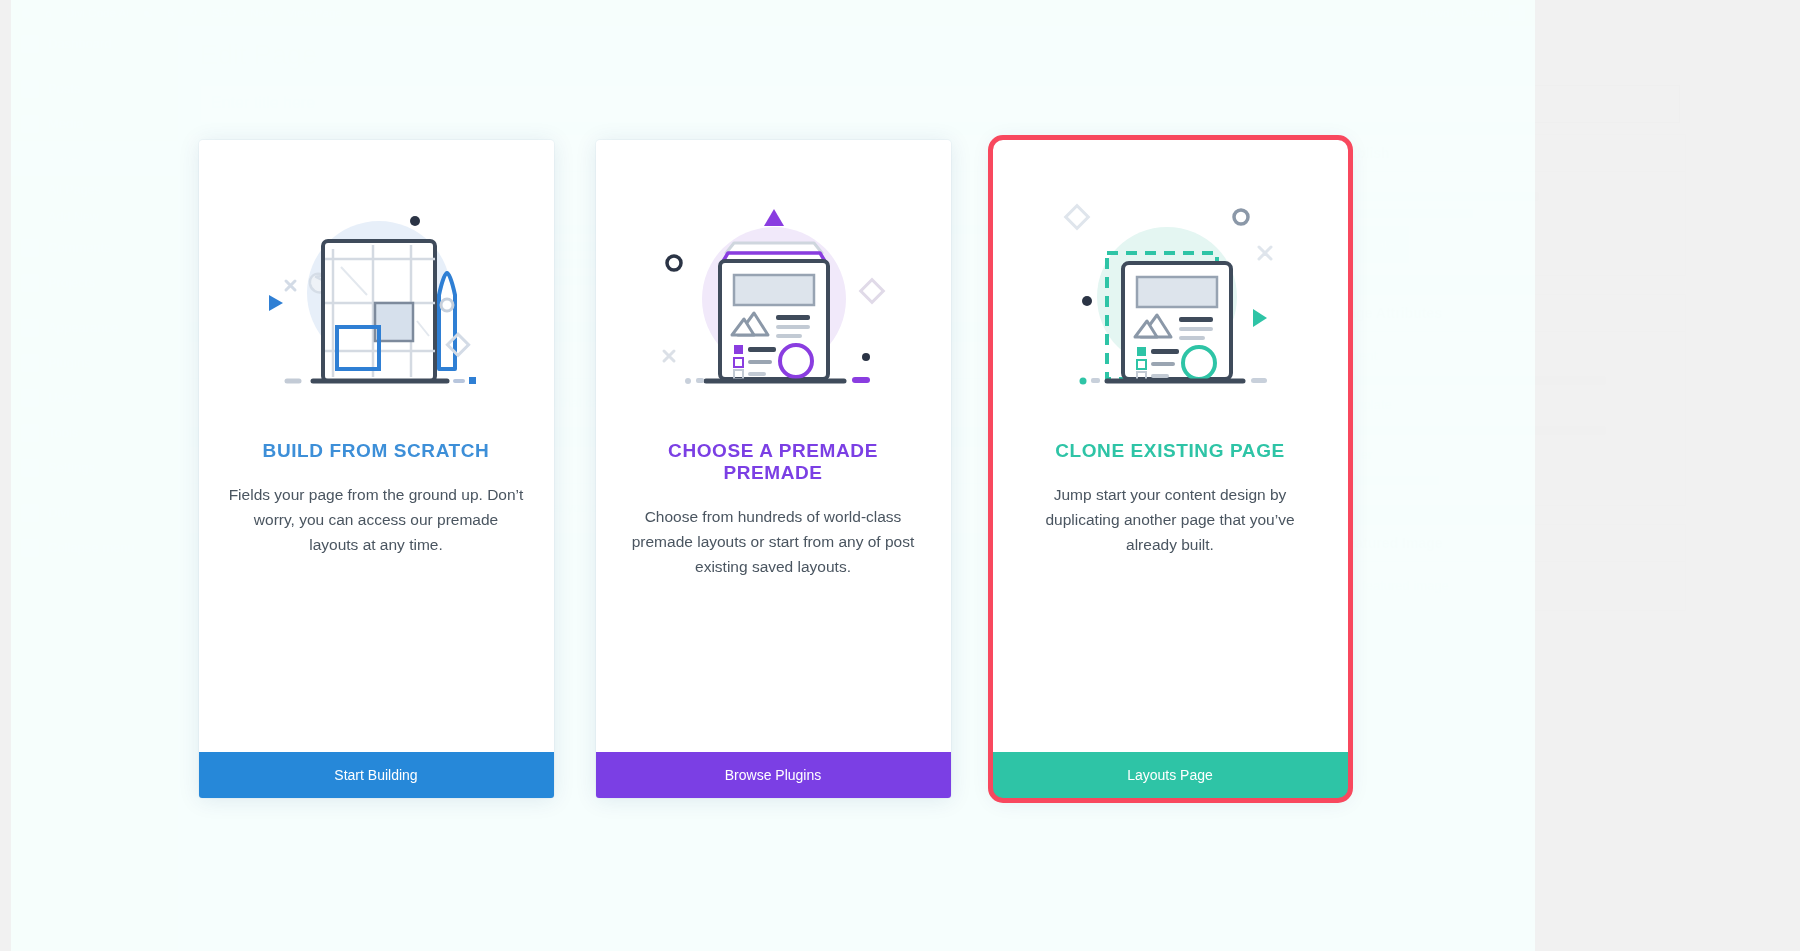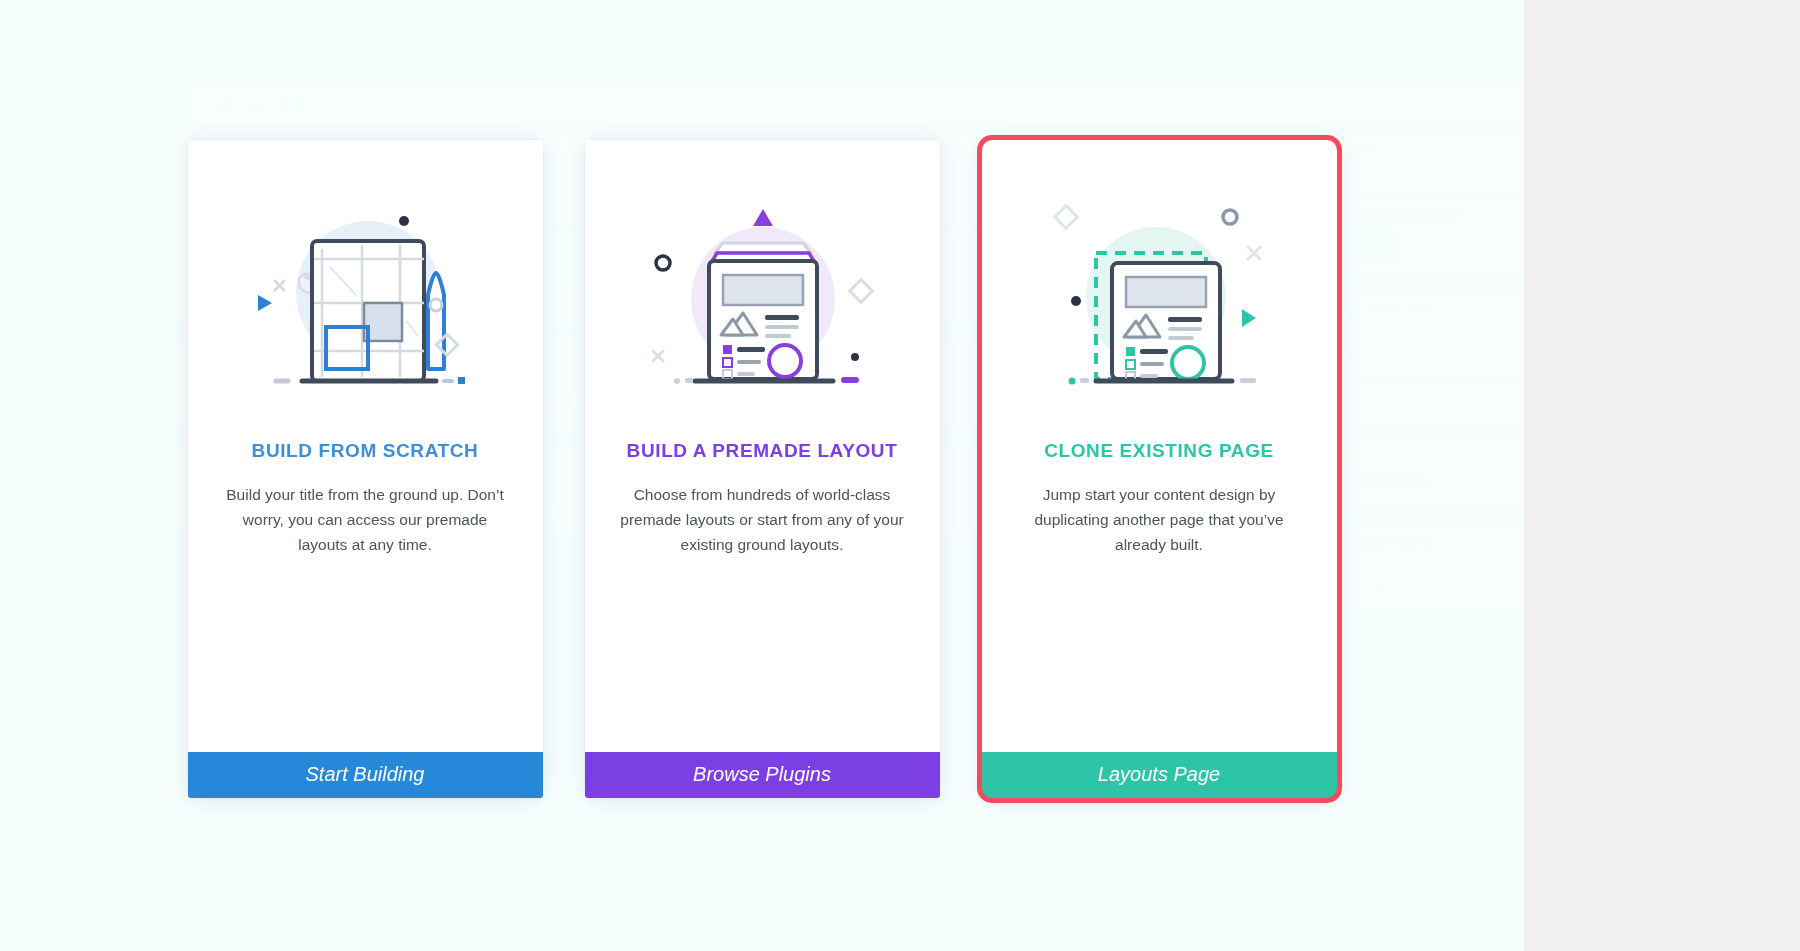--- a/index.html
+++ b/index.html
@@ -2,21 +2,21 @@
 <html><head>
 <meta charset="utf-8">
 <style>
   * { box-sizing: border-box; margin: 0; padding: 0; }
   html, body {
     width: 1800px; height: 951px;
     font-family: "Liberation Sans", sans-serif;
     background: #f1f1f1;
     overflow: hidden;
   }
-  #root { position: relative; width: 1524px; height: 951px; background: #5eead4; }
+  #root { position: relative; width: 1524px; height: 951px; background: #5eead4; margin-left: 11px; }
 
   
   #bg { position: absolute; inset: 0; opacity: 0.055; filter: saturate(0.6); }
 
   .adminbar {
     position: absolute; top: 0; left: 0; right: 0; height: 26px;
     background: #23282d; color: #b4b9be; font-size: 11.5px;
     display: flex; align-items: center; gap: 14px; padding: 0 10px;
   }
   .adminbar .ab-right { margin-left: auto; display: flex; align-items: center; gap: 8px; }
@@ -73,23 +73,22 @@
     font-size: 19px; font-weight: 700; letter-spacing: 0.6px;
     margin-bottom: 20px;
   }
   .c1 .card-h { color: #3d8fd8; }
   .c2 .card-h { color: #7b3fe4; }
   .c3 .card-h { color: #2ec4a6; }
   .card-p { font-size: 15.5px; line-height: 1.63; color: #4a5560; }
   .card-btn {
     height: 46px; margin: 0 0 0 0;
     display:flex; align-items:center; justify-content:center;
-    color:#fff; font-size: 20px; font-weight: 400;
+    color:#fff; font-size: 14px; font-weight: 400;
     border-radius: 0 0 3px 3px;
-    font-style: italic;
   }
   .c1 .card-btn { background:#2688d9; }
   .c2 .card-btn { background:#7b3fe4; }
   .c3 .card-btn { background:#2ec4a6; }
 </style>
 </head>
 <body>
 
 <div id="root">
 
@@ -275,21 +274,21 @@
 
           <path d="M35 90l9 9M44 90l-9 9" stroke="#d3dbe6" stroke-width="3" stroke-linecap="round"></path>
           <path d="M18 104l14 8-14 8z" fill="#2f7fd4"></path>
           <circle cx="196" cy="114" r="6" fill="none" stroke="#c6cfdb" stroke-width="3"></circle>
           <circle cx="164" cy="30" r="5" fill="#2b3445"></circle>
           <rect x="200" y="146" width="15" height="15" transform="rotate(45 207 153)" fill="none" stroke="#d3dbe6" stroke-width="3"></rect>
         </svg>
       </div>
       <div class="card-body">
         <div class="card-h">BUILD FROM SCRATCH</div>
-        <div class="card-p">Build your title from the ground up. Don’t worry, you can access our premade layouts at any time.</div>
+        <div class="card-p">Fields your page from the ground up. Don’t worry, you can access our premade layouts at any time.</div>
       </div>
       <div class="card-btn">Start Building</div>
     </div>
 
     <div class="card c2">
       <div class="card-illus">
         <svg width="250" height="215" viewBox="0 0 250 215" fill="none">
           <circle cx="126" cy="108" r="72" fill="#f1e9fa"></circle>
 
           <path d="M86 52h80l8 10H78z" fill="#fff" stroke="#cfd6de" stroke-width="3" stroke-linejoin="round"></path>
@@ -320,22 +319,22 @@
           <rect x="48" y="187" width="8" height="5" rx="2" fill="#c8d0db"></rect>
 
           <path d="M126 18l10 17h-20z" fill="#8a3de0"></path>
           <circle cx="26" cy="72" r="7" fill="none" stroke="#2b3445" stroke-width="3.5"></circle>
           <rect x="216" y="92" width="16" height="16" transform="rotate(45 224 100)" fill="none" stroke="#e0dae8" stroke-width="3"></rect>
           <path d="M16 160l10 10M26 160l-10 10" stroke="#dbe0e7" stroke-width="3" stroke-linecap="round"></path>
           <circle cx="218" cy="166" r="4" fill="#2b3445"></circle>
         </svg>
       </div>
       <div class="card-body">
-        <div class="card-h">BUILD A PREMADE LAYOUT</div>
-        <div class="card-p">Choose from hundreds of world-class premade layouts or start from any of your existing ground layouts.</div>
+        <div class="card-h">CHOOSE A PREMADE PREMADE</div>
+        <div class="card-p">Choose from hundreds of world-class premade layouts or start from any of post existing saved layouts.</div>
       </div>
       <div class="card-btn">Browse Plugins</div>
     </div>
 
     <div class="card c3 highlight">
       <div class="card-illus">
         <svg width="250" height="215" viewBox="0 0 250 215" fill="none">
           <circle cx="122" cy="106" r="70" fill="#e4f6f2"></circle>
 
           <path d="M62 62h110v126H62z" fill="none" stroke="#2ec4a6" stroke-width="4" stroke-dasharray="11 8"></path>

